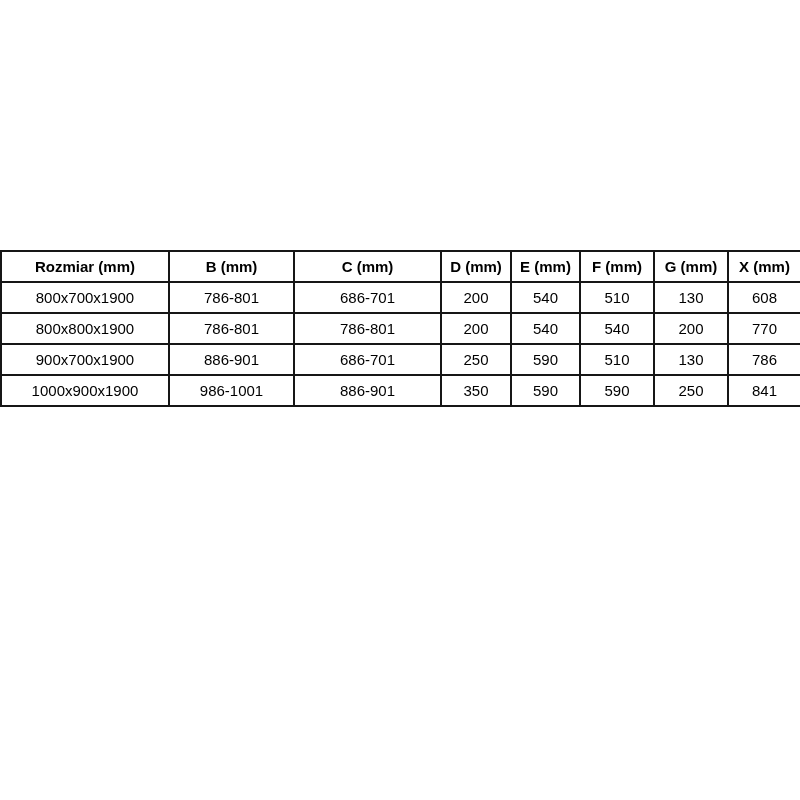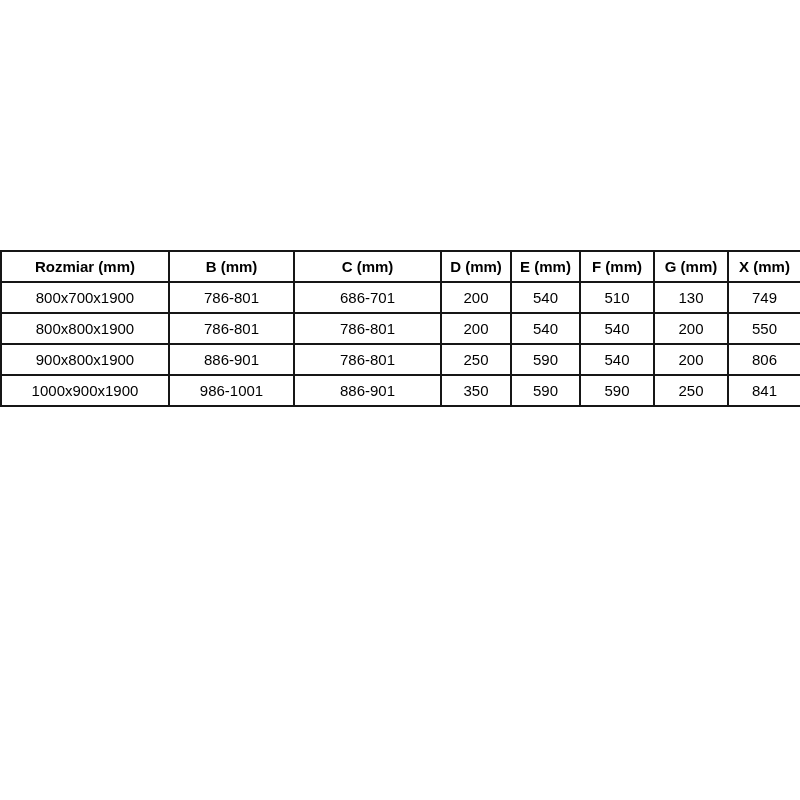--- a/index.html
+++ b/index.html
@@ -68,41 +68,41 @@
     </thead>
     <tbody id="table-body">
         <tr>
           <td>800x700x1900</td>
           <td>786-801</td>
           <td>686-701</td>
           <td>200</td>
           <td>540</td>
           <td>510</td>
           <td>130</td>
-          <td>749</td>
+          <td>608</td>
         </tr>
         <tr>
           <td>800x800x1900</td>
           <td>786-801</td>
           <td>786-801</td>
           <td>200</td>
           <td>540</td>
           <td>540</td>
           <td>200</td>
-          <td>550</td>
+          <td>770</td>
         </tr>
         <tr>
-          <td>900x800x1900</td>
+          <td>900x700x1900</td>
           <td>886-901</td>
-          <td>786-801</td>
+          <td>686-701</td>
           <td>250</td>
           <td>590</td>
-          <td>540</td>
-          <td>200</td>
-          <td>806</td>
+          <td>510</td>
+          <td>130</td>
+          <td>786</td>
         </tr>
         <tr>
           <td>1000x900x1900</td>
           <td>986-1001</td>
           <td>886-901</td>
           <td>350</td>
           <td>590</td>
           <td>590</td>
           <td>250</td>
           <td>841</td>

